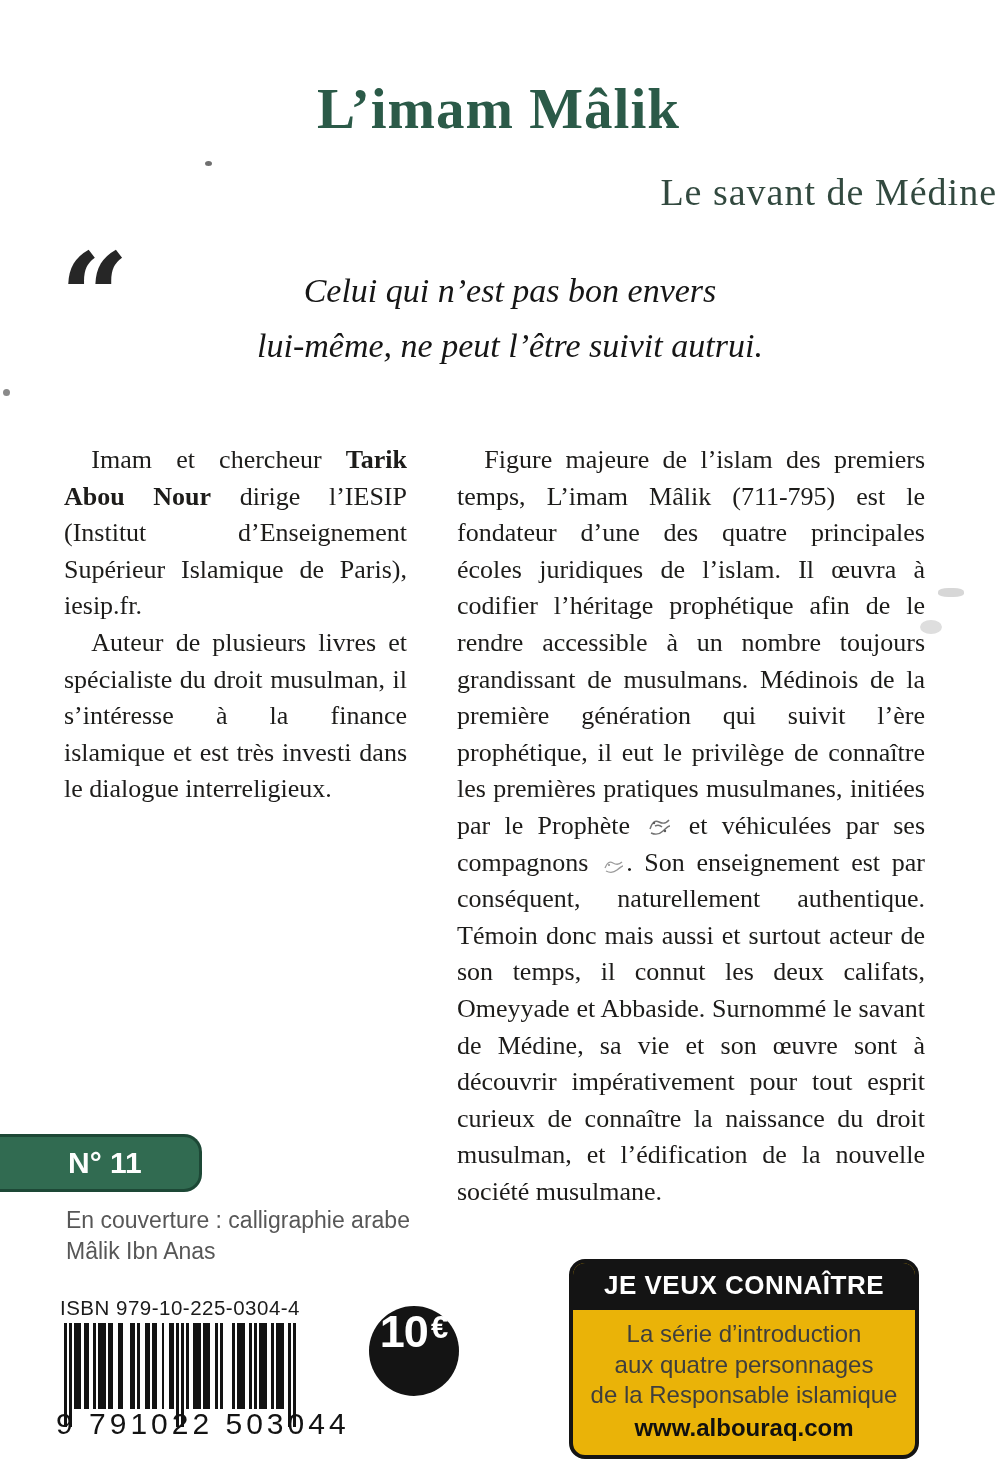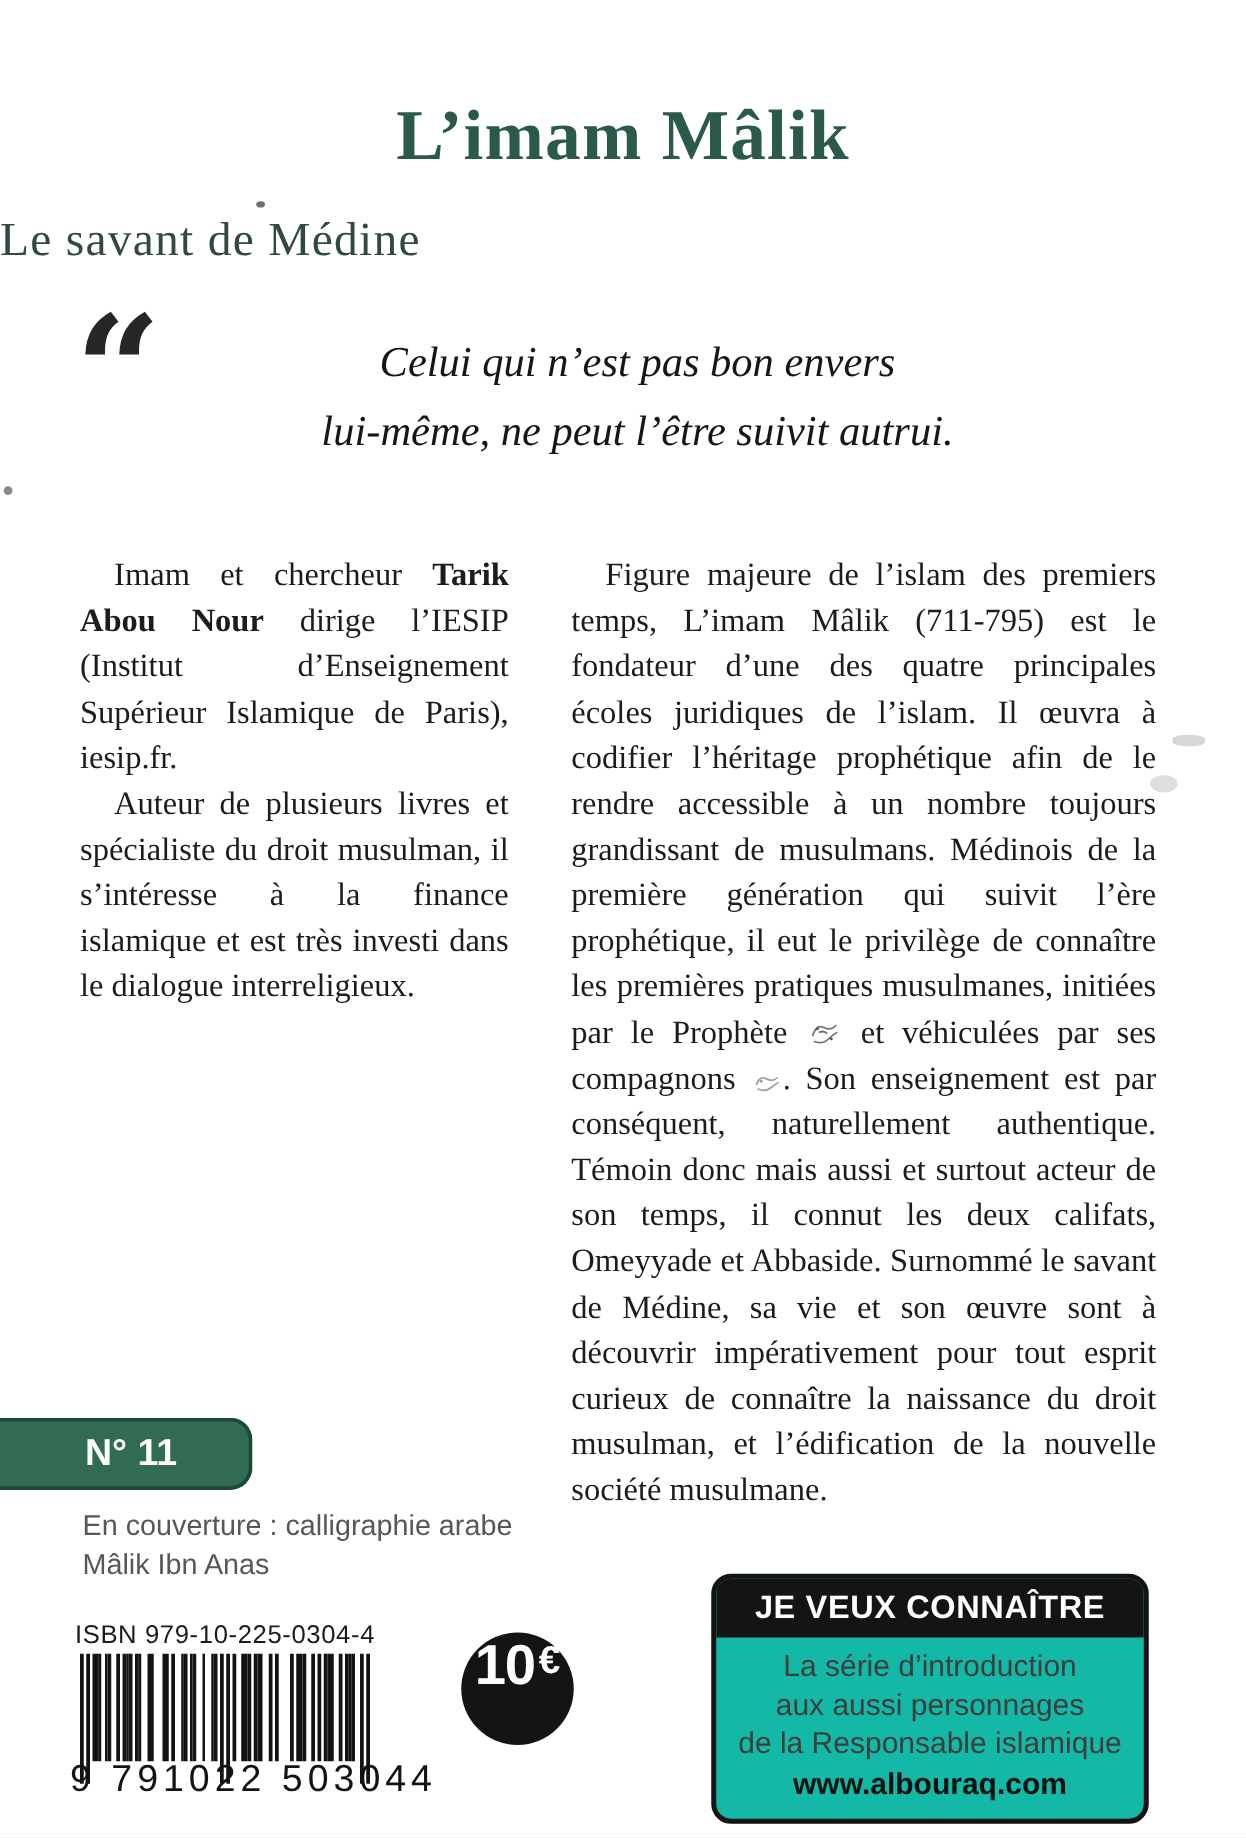--- a/index.html
+++ b/index.html
@@ -17,21 +17,21 @@
   .cover{
     position:relative;width:997px;height:1470px;background:#ffffff;
     margin:0 auto;overflow:hidden;color:var(--text_black);
   }
   .book-title{
     position:absolute;top:76px;left:0;width:100%;text-align:center;
     font-size:57px;font-weight:700;color:var(--title_green);
     font-family:"Liberation Serif",serif;letter-spacing:1px;
   }
   .book-subtitle{
-    position:absolute;top:170px;left:0;width:100%;text-align:left;
+    position:absolute;top:170px;left:0;width:100%;text-align:right;
     font-size:38px;font-weight:400;color:var(--subtitle_green);
     letter-spacing:1px;
   }
   .quote-mark{
     position:absolute;left:60px;top:237px;font-size:120px;line-height:1;
     font-weight:700;color:#262626;font-family:"DejaVu Serif","Liberation Serif",serif;
   }
   .quote{
     position:absolute;left:130px;top:263px;width:760px;text-align:center;
     font-style:italic;font-size:34px;line-height:55px;color:#161616;
@@ -71,21 +71,21 @@
   }
   .price-badge{
     position:absolute;left:369px;top:1306px;width:90px;height:90px;border-radius:50%;
     background:#141414;color:#ffffff;display:flex;align-items:flex-start;justify-content:center;
     font-family:"Liberation Sans",sans-serif;font-weight:700;
   }
   .price-value{font-size:45px;letter-spacing:-1px;}
   .price-currency{font-size:31px;margin-left:3px;margin-top:4px;}
   .series-box{
     position:absolute;left:569px;top:1259px;width:350px;
-    background:#14b8a6;border:4px solid var(--box_black);border-radius:16px;overflow:hidden;
+    background:#eab308;border:4px solid var(--box_black);border-radius:16px;overflow:hidden;
     font-family:"Liberation Sans",sans-serif;text-align:center;
   }
   .series-header{
     background:var(--box_black);color:#fff;font-weight:700;font-size:26px;
     letter-spacing:0.5px;padding:7px 0 9px;
   }
   .series-body{padding:9px 6px 12px;font-size:24px;line-height:30.5px;color:#3e3e3e;}
   .series-site{font-size:24px;font-weight:700;color:#101010;margin-top:2px;}
   .speck{position:absolute;border-radius:50%;}
   .speck-1{left:205px;top:161px;width:7px;height:5px;background:#6f6f6f;}
@@ -247,21 +247,21 @@
 
   <div class="price-badge">
     <span class="price-value">10</span>
     <span class="price-currency">€</span>
   </div>
 
   <div class="series-box">
     <div class="series-header">JE VEUX CONNAÎTRE</div>
     <div class="series-body">
       <div>La série d’introduction</div>
-      <div>aux aussi personnages</div>
+      <div>aux quatre personnages</div>
       <div>de la Responsable islamique</div>
       <div class="series-site">www.albouraq.com</div>
     </div>
   </div>
 
   <span class="speck speck-1"></span>
   <span class="speck speck-2"></span>
   <span class="speck speck-3"></span>
   <span class="speck speck-4"></span>
 

